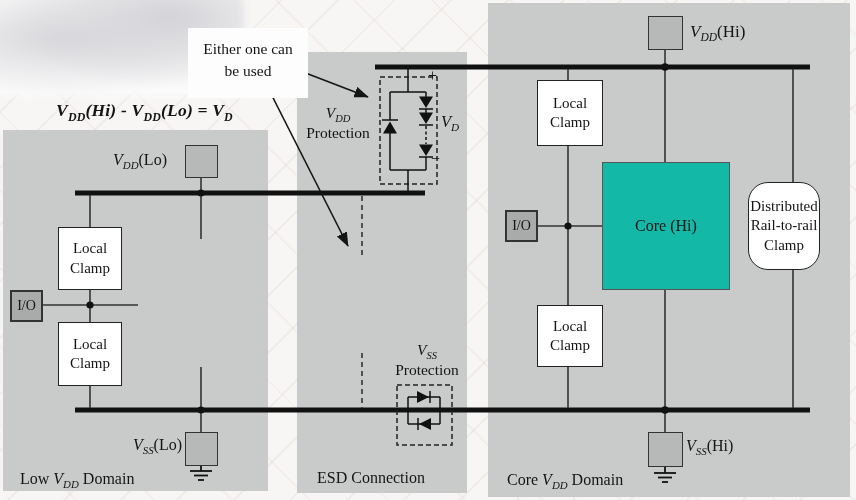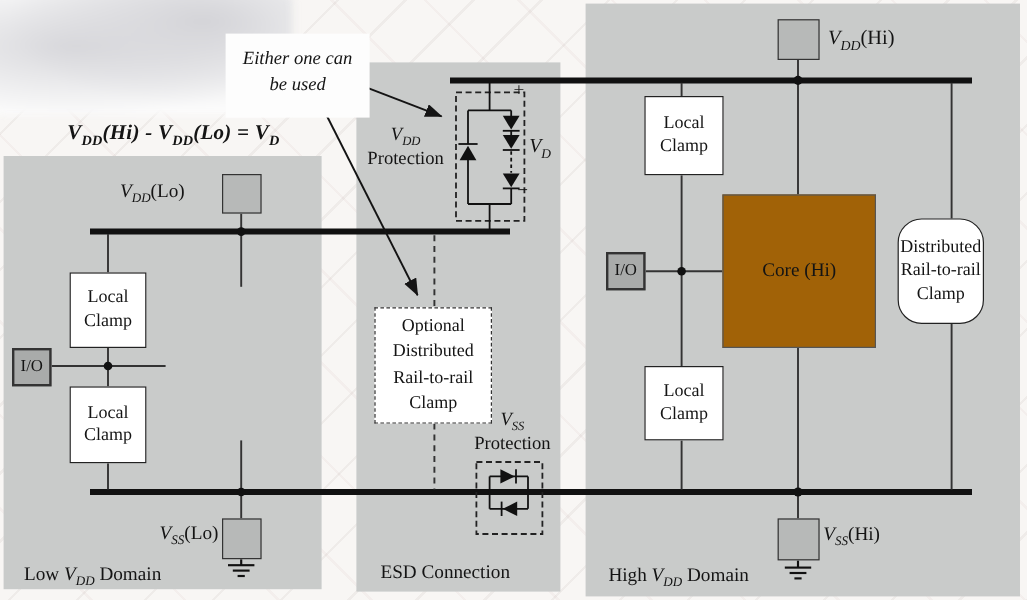--- a/index.html
+++ b/index.html
@@ -28,21 +28,21 @@
   .panel-mid{left:297px;top:52px;width:170px;height:441px;}
   .panel-right{left:488px;top:3px;width:362px;height:494px;}
   svg.wires{position:absolute;left:0;top:0;z-index:2;}
   .abs{position:absolute;box-sizing:border-box;z-index:3;}
   .wbox{
     background:#ffffff;border:1.5px solid #222;
     display:flex;align-items:center;justify-content:center;
     text-align:center;font-size:15px;line-height:1.3;
   }
   .corebox{
-    background:#a16207;border:1px solid #555;
+    background:#14b8a6;border:1px solid #555;
     display:flex;align-items:center;justify-content:center;
     font-size:16px;
   }
   .dashedbox{
     background:#ffffff;border:1.6px dashed #333;
     display:flex;align-items:center;justify-content:center;
     text-align:center;font-size:15px;line-height:1.42;
   }
   .pad{background:#b7b9b8;border:1.6px solid #333;}
   .iopad{
@@ -175,29 +175,29 @@
       <line x1="658" y1="477.5" x2="672" y2="477.5"></line>
       <line x1="662" y1="482" x2="668" y2="482"></line>
     </g>
 
     <g stroke="#141414" stroke-width="1.6" fill="none">
       <line x1="303" y1="72" x2="368" y2="97" marker-end="url(#arr)"></line>
       <line x1="262" y1="76" x2="348" y2="246" marker-end="url(#arr)"></line>
     </g>
   </svg>
 
-  <div class="abs either" style="left:188px;top:28px;width:120px;height:70px;font-style:italic;">
+  <div class="abs either" style="left:188px;top:28px;width:120px;height:70px;">
     <span>Either one can be used</span>
   </div>
 
   <div class="abs formula" style="left:56px;top:100px;">
     <span>V</span><sub class="vs">DD</sub><span>(Hi) - </span><span>V</span><sub class="vs">DD</sub><span>(Lo) = </span><span>V</span><sub class="vs">D</sub>
   </div>
 
-  <div class="abs lbl" style="left:100px;top:151px;width:80px;text-align:left;">
+  <div class="abs lbl" style="left:100px;top:151px;width:80px;text-align:center;">
     <span class="vt">V</span><sub class="vs">DD</sub><span>(Lo)</span>
   </div>
   <div class="abs pad" style="left:185px;top:145px;width:33px;height:33px;"></div>
 
   <div class="abs wbox" style="left:58px;top:227px;width:64px;height:63px;">
     <span>Local Clamp</span>
   </div>
   <div class="abs iopad" style="left:10px;top:290px;width:33px;height:32px;">
     <span>I/O</span>
   </div>
@@ -217,23 +217,20 @@
   <div class="abs center2" style="left:296px;top:103px;width:84px;">
     <span class="vt">V</span><sub class="vs">DD</sub><br>
     <span>Protection</span>
   </div>
   <div class="abs sign" style="left:428px;top:67px;"><span>+</span></div>
   <div class="abs lbl vt" style="left:441px;top:112px;font-size:16.5px;">
     <span class="vt">V</span><sub class="vs">D</sub>
   </div>
   <div class="abs sign" style="left:431px;top:150px;"><span>−</span></div>
 
-  <div class="abs dashedbox" style="left:312px;top:256px;width:98px;height:97px;">
-    <span>Optional Distributed Rail-to-rail Clamp</span>
-  </div>
 
   <div class="abs center2" style="left:385px;top:340px;width:84px;">
     <span class="vt">V</span><sub class="vs">SS</sub><br>
     <span>Protection</span>
   </div>
 
   <div class="abs lbl" style="left:317px;top:469px;">
     <span>ESD Connection</span>
   </div>
 
@@ -257,16 +254,16 @@
   <div class="abs wbox" style="left:748px;top:182px;width:72px;height:88px;border-radius:20px;">
     <span>Distributed Rail-to-rail Clamp</span>
   </div>
 
   <div class="abs pad" style="left:648px;top:432px;width:35px;height:35px;"></div>
   <div class="abs lbl" style="left:686px;top:437px;">
     <span class="vt">V</span><sub class="vs">SS</sub><span>(Hi)</span>
   </div>
 
   <div class="abs lbl" style="left:507px;top:471px;">
-    <span>High </span><span class="vt">V</span><sub class="vs">DD</sub><span> Domain</span>
+    <span>Core </span><span class="vt">V</span><sub class="vs">DD</sub><span> Domain</span>
   </div>
 
 </div>
 
 </body></html>

